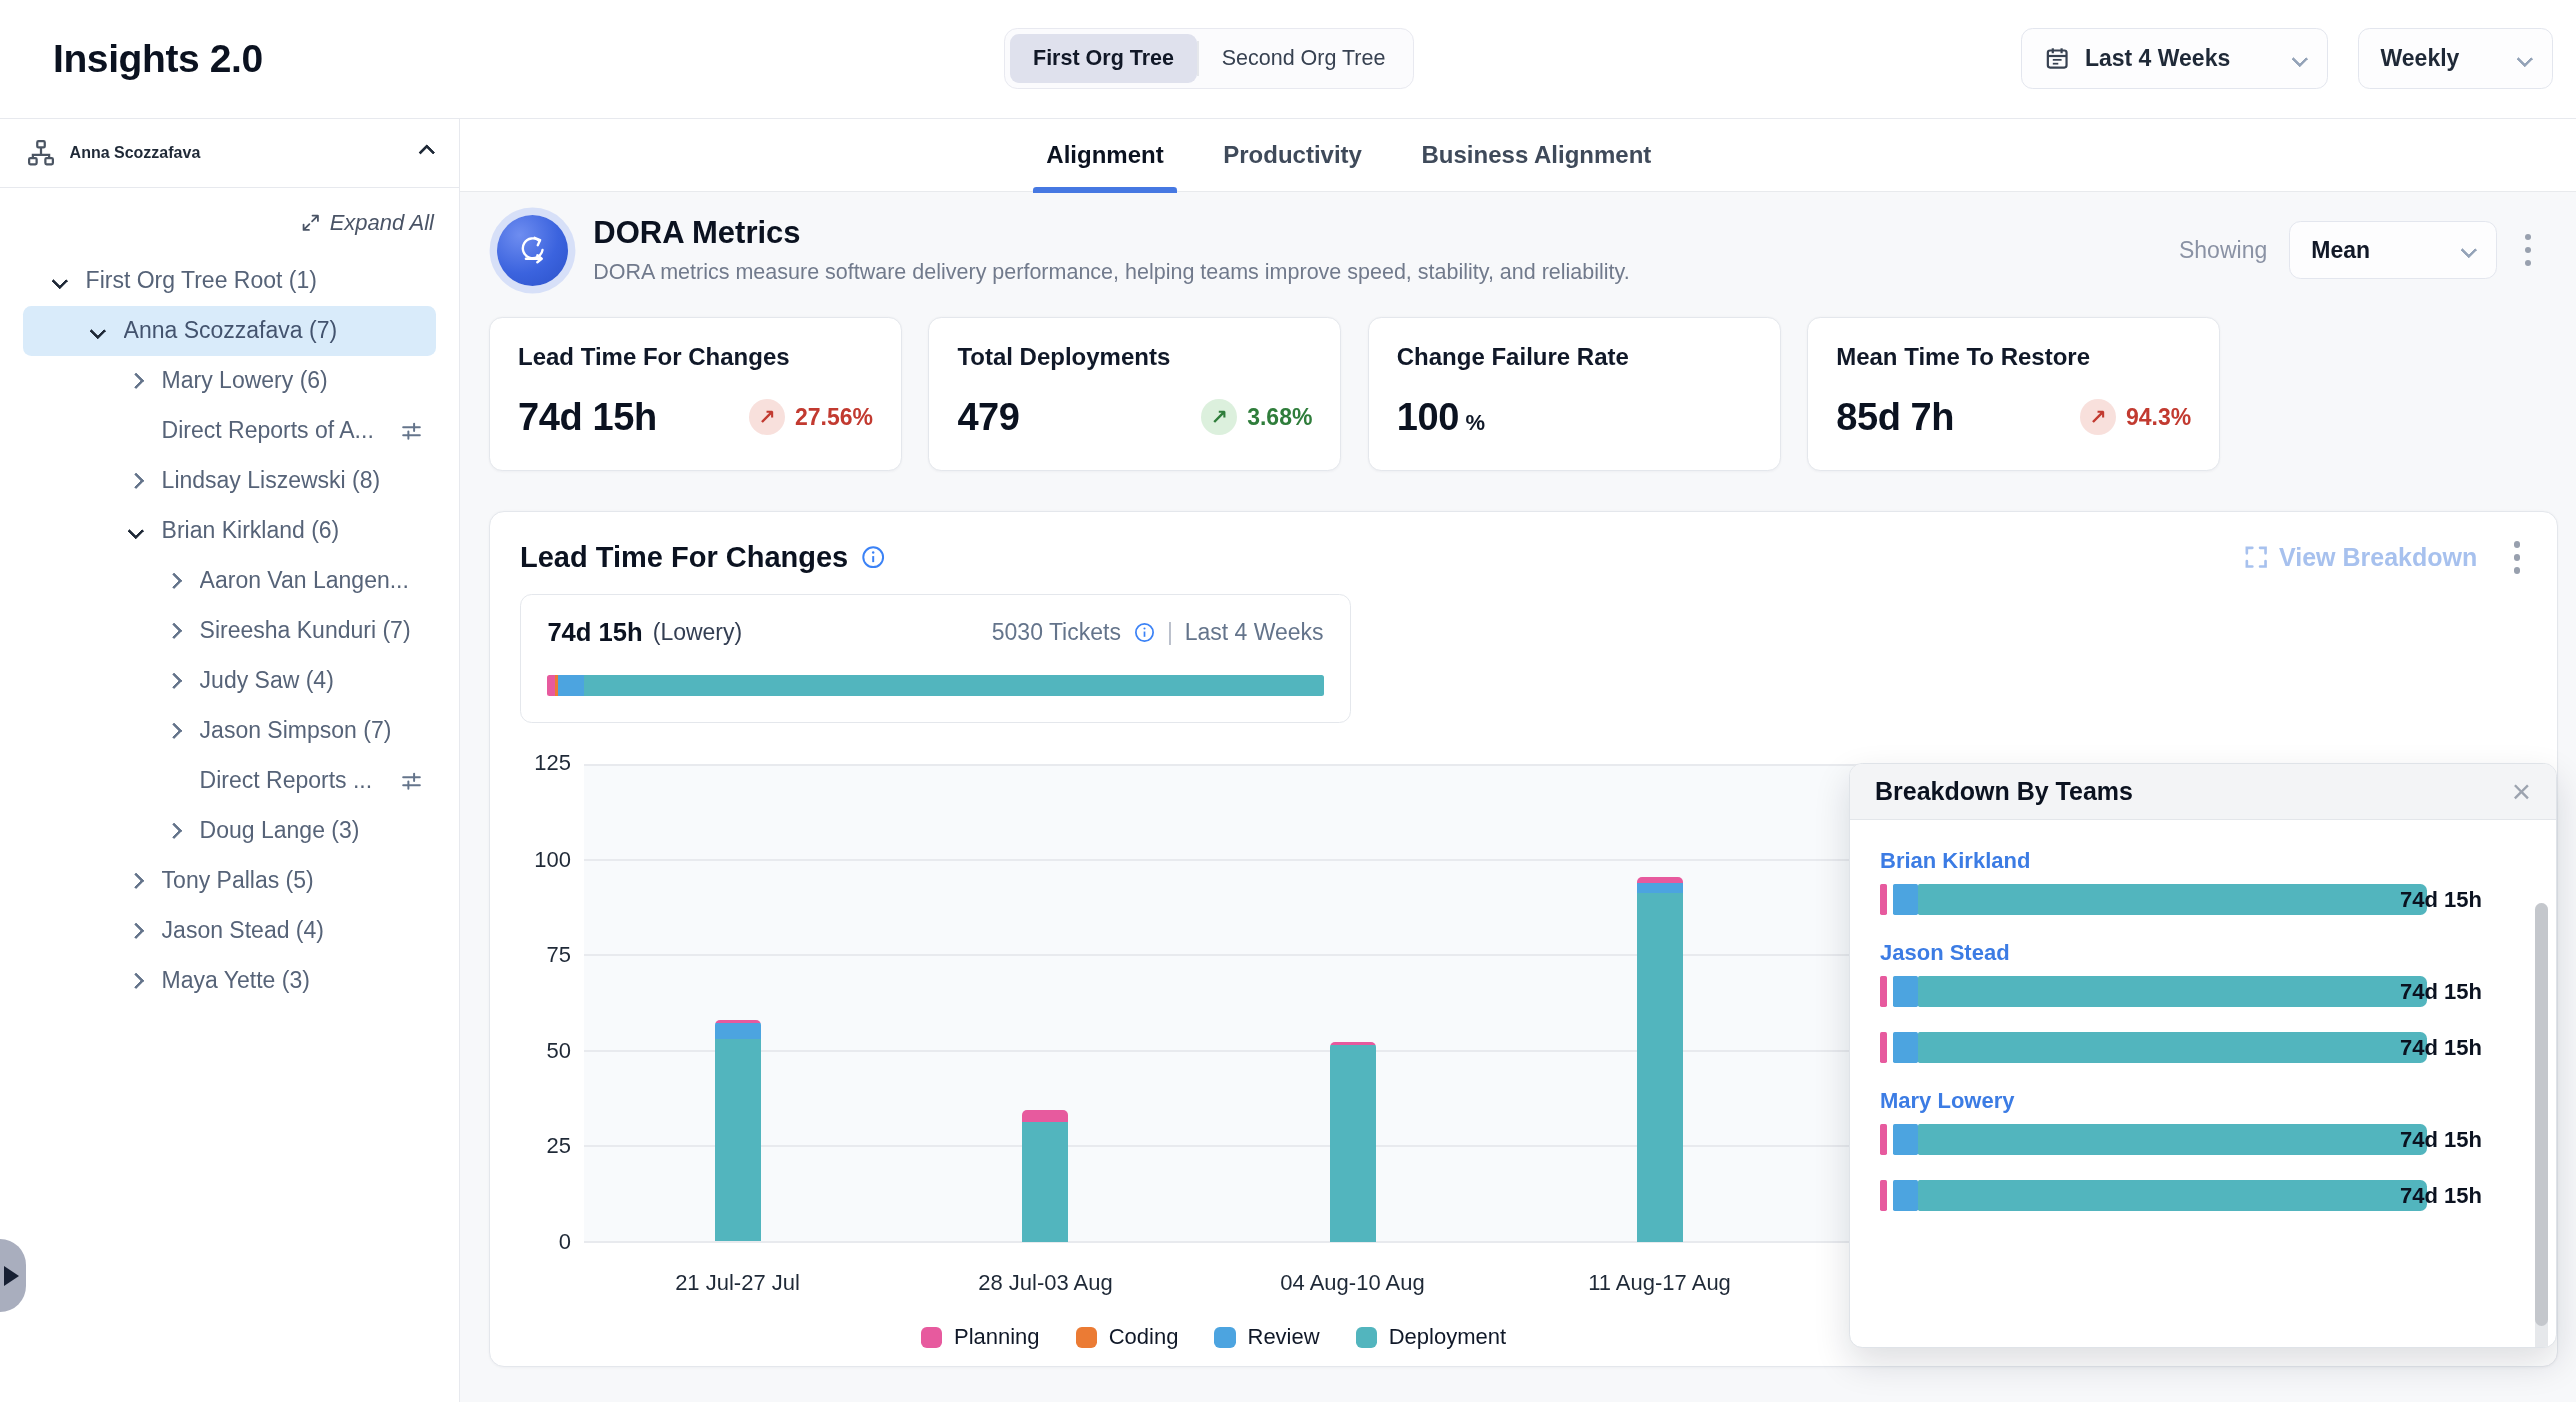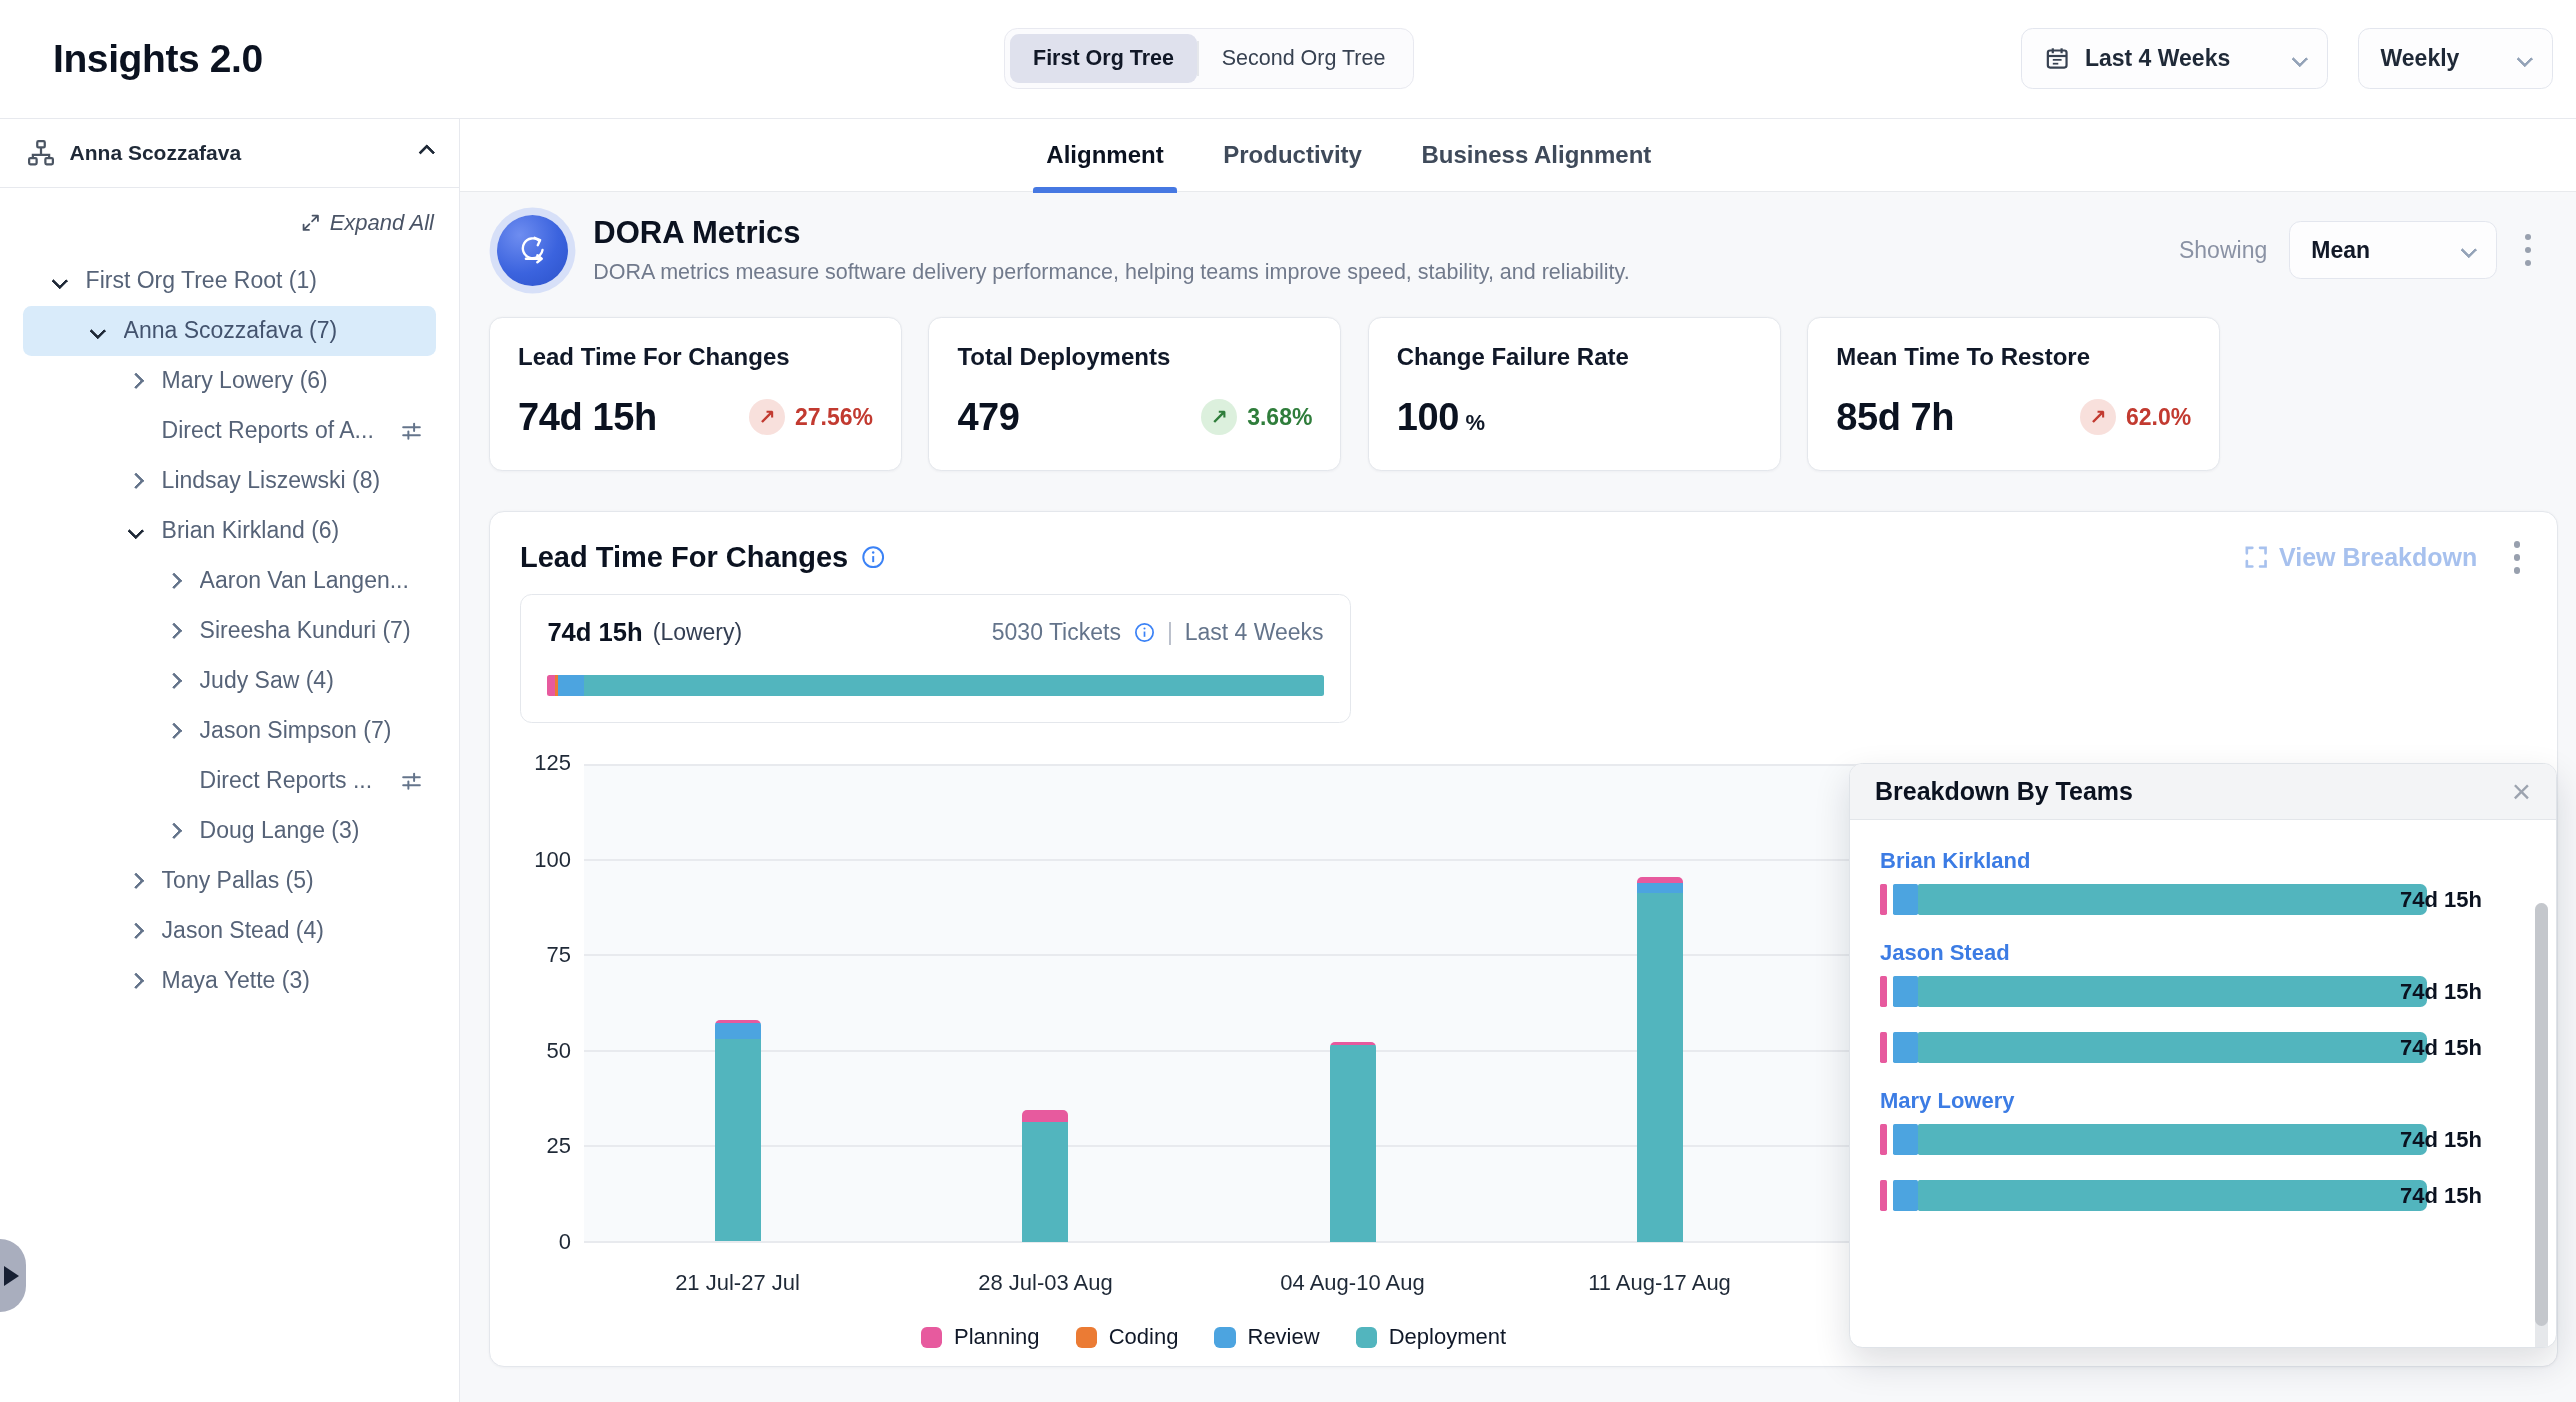--- a/index.html
+++ b/index.html
@@ -30,21 +30,21 @@
   .chev.right { transform:rotate(-45deg); }
   .chev.up    { transform:rotate(-135deg); }
   .chev.slate { border-color:#64748B; }
   .chev.dark  { border-color:#1F2937; }
 
   
   .sidebar { position:absolute; left:0; top:119px; width:460px; height:1284px; background:#FFFFFF;
     border-right:1.7px solid #E7E9EE; z-index:15; }
   .side-head { height:69px; display:flex; align-items:center; gap:13.2px; padding:0 26.4px;
     border-bottom:1.7px solid #E7E9EE; }
-  .side-head .name { flex:1; font-size:21px; font-weight:600; color:#1F2937; white-space:nowrap;
+  .side-head .name { flex:1; font-size:16px; font-weight:600; color:#1F2937; white-space:nowrap;
     overflow:hidden; text-overflow:ellipsis; }
   .search-box { margin:31px 23px 0 23px; height:55px; border:1.7px solid #D6DAE1; border-radius:10px;
     display:flex; align-items:center; gap:13.2px; padding:0 16.5px; background:#fff; }
   .search-box input { border:none; outline:none; flex:1; font-size:23px; color:#374151;
     font-family:inherit; background:transparent; }
   .search-box input::placeholder { color:#9AA1AC; }
   .expand-row { margin-top:21.5px; padding:0 25px; display:flex; justify-content:flex-end;font-style:italic; }
   .expand-link { display:flex; align-items:center; gap:8.3px; font-size:22px; color:#4A5466; cursor:pointer; }
   .tree { margin-top:20px; }
   .tree-row { position:relative; height:50px; display:flex; align-items:center; gap:11.6px;
@@ -394,21 +394,21 @@
           <div class="c-row">
             <div><span class="c-value">100</span><span class="c-unit">%</span></div>
           </div>
         </div>
         <div class="card">
           <div class="c-title">Mean Time To Restore</div>
           <div class="c-row">
             <div><span class="c-value">85d 7h</span></div>
             <div class="badge neg">
               <span class="circ">↗</span>
-              <span class="pct">62.0%</span>
+              <span class="pct">94.3%</span>
             </div>
           </div>
         </div>
       </div>
 
     <div class="lt-panel">
       <div class="lt-titlerow">
         <span class="lt-title">Lead Time For Changes</span>
         <span class="info-ic">
           <svg width="26.4" height="26.4" viewBox="0 0 24 24" fill="none" stroke="#3B82F6" stroke-width="1.8">

